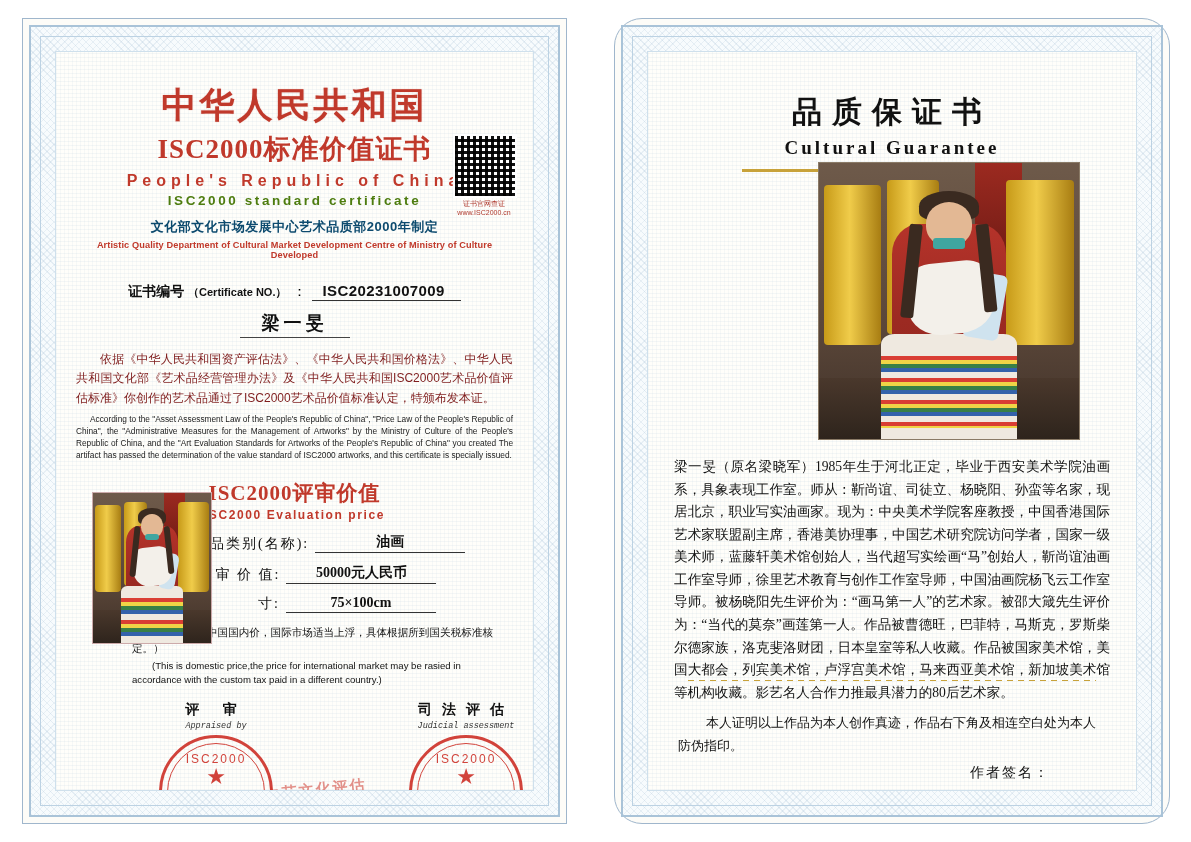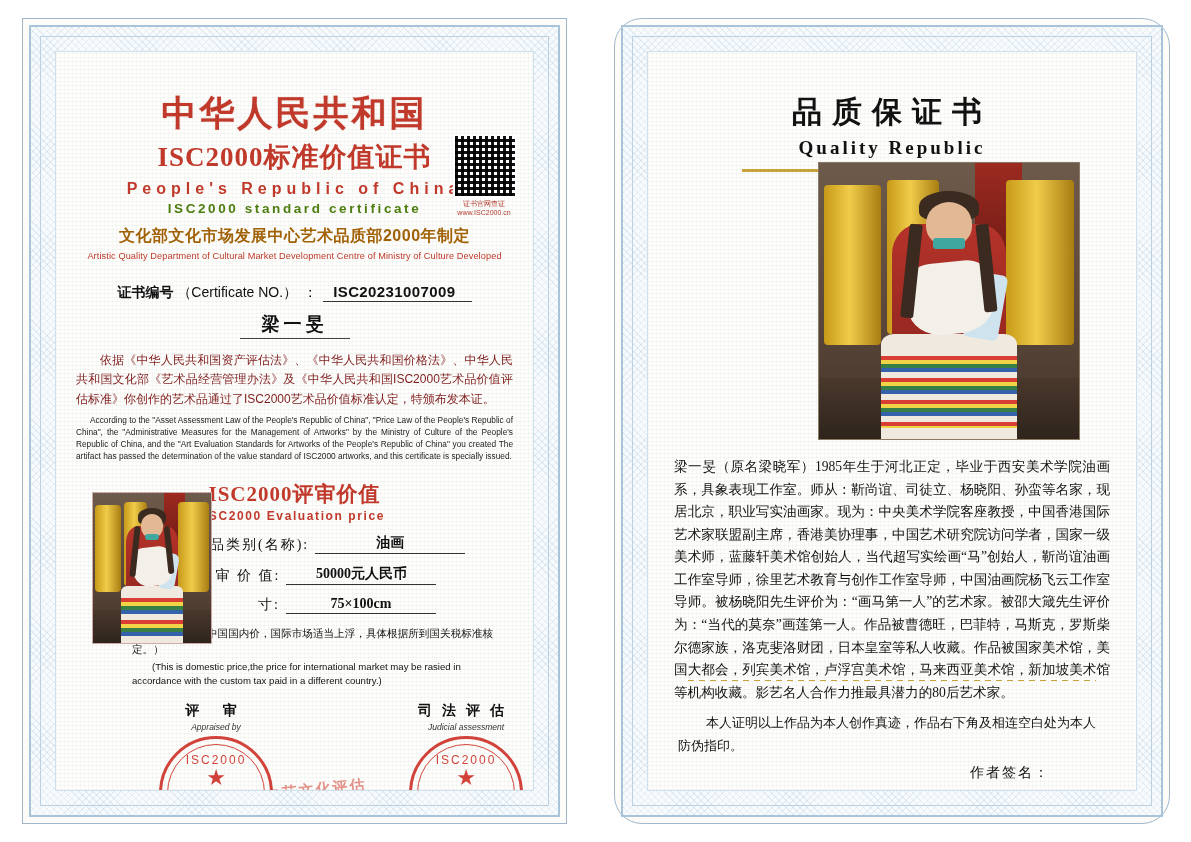--- a/index.html
+++ b/index.html
@@ -57,21 +57,21 @@
 
   
   .lc{position:absolute;left:0;right:0;top:0;bottom:0;padding:10px 20px;box-sizing:border-box;}
   .title-cn{
     font-family:"Liberation Serif", serif;
     color:#c0392b;
     font-weight:bold;
     font-size:35px;
     letter-spacing:3px;
     text-align:center;
-    margin-top:28px;
+    margin-top:20px;
     text-shadow:0 0 1px rgba(180,40,30,.5);
   }
   .title-cn2{
     font-family:"Liberation Serif", serif;
     color:#c0392b;
     font-weight:bold;
     font-size:27px;
     letter-spacing:1px;
     text-align:center;
     margin-top:2px;
@@ -86,30 +86,30 @@
   }
   .title-en2{
     color:#4d7c0f;
     font-weight:bold;
     font-size:13.5px;
     letter-spacing:2.6px;
     text-align:center;
     margin-top:3px;
   }
   .sub-cn{
-    color:#a16207;
-    font-weight:bold;
-    font-size:16px;
+    color:#0c4a6e;
+    font-weight:bold;
+    font-size:13px;
     text-align:center;
     margin-top:10px;
     letter-spacing:.5px;
   }
   .sub-en{
     color:#c0392b;
-    font-weight:normal;
+    font-weight:bold;
     font-size:9.2px;
     text-align:center;
     margin-top:4px;
     letter-spacing:.1px;
   }
   .qr-box{
     position:absolute;right:18px;top:82px;width:62px;text-align:center;
   }
   .qr{
     width:60px;height:60px;
@@ -119,21 +119,21 @@
     background-blend-mode:multiply;
     border:2px solid #fff;
   }
   .qr-cap{font-size:7px;color:#b03a2e;margin-top:2px;line-height:1.25;}
 
   .certno-row{
     display:flex;align-items:flex-end;justify-content:center;
     margin-top:22px;gap:6px;
   }
   .certno-label{font-size:14px;color:#111;font-weight:bold;}
-  .certno-label .en{font-size:14px;font-weight:normal;}
+  .certno-label .en{font-size:11px;font-weight:bold;}
   .certno-colon{font-size:14px;}
   .certno-value{
     font-size:15px;font-weight:bold;color:#111;
     border-bottom:1px solid #333;padding:0 16px 1px 10px;letter-spacing:.4px;
   }
   .owner{
     text-align:center;margin-top:10px;
   }
   .owner-name{
     display:inline-block;font-size:18px;font-weight:bold;color:#111;
@@ -162,21 +162,21 @@
   }
 
   .note-cn{margin-top:12px;font-size:10.6px;color:#111;line-height:1.5;text-indent:22px;padding-left:56px;padding-right:8px;font-family:"Liberation Serif",serif;}
   .note-en{margin-top:2px;font-size:9.6px;color:#111;line-height:1.45;text-indent:20px;padding-left:56px;padding-right:8px;}
 
   .seals{position:relative;margin-top:14px;height:140px;}
   .seal-col{position:absolute;text-align:center;width:180px;}
   .seal-col.left{left:50px;}
   .seal-col.right{left:300px;}
   .seal-cn{font-size:14px;letter-spacing:10px;font-weight:bold;color:#111;font-family:"Liberation Serif",serif;}
-  .seal-en{font-size:8.5px;color:#333;font-style:italic;margin-top:2px;}
+  .seal-en{font-size:8.5px;color:#333;font-style:italic;margin-top:2px;font-family:Liberation Mono, monospace;}
   .stamp{
     position:relative;width:108px;height:108px;margin:4px auto 0;
     border:3px solid #cc2a21;border-radius:50%;
     color:#cc2a21;opacity:.88;
   }
   .stamp:before{
     content:"";position:absolute;inset:5px;border:1px solid #cc2a21;border-radius:50%;
   }
   .star{
     position:absolute;left:50%;top:28px;transform:translateX(-50%);
@@ -373,21 +373,21 @@
 
   <div class="cert cert-right">
     <div class="frame-outer">
       <div class="frame-mid">
         <div class="frame-inner">
           <div class="paper"></div>
           <div class="guilloche"></div>
 
           <div class="rc">
             <div class="r-title-cn">品质保证书</div>
-            <div class="r-title-en">Quality  Republic</div>
+            <div class="r-title-en">Cultural  Guarantee</div>
             <div class="r-rule"></div>
 
             <div class="art-big">
               <div class="art">
                 <div class="wall"></div>
                 <div class="drum d1"></div>
                 <div class="drum d2"></div>
                 <div class="redcurtain"></div>
                 <div class="drum d3"></div>
                 <div class="floor"></div>

